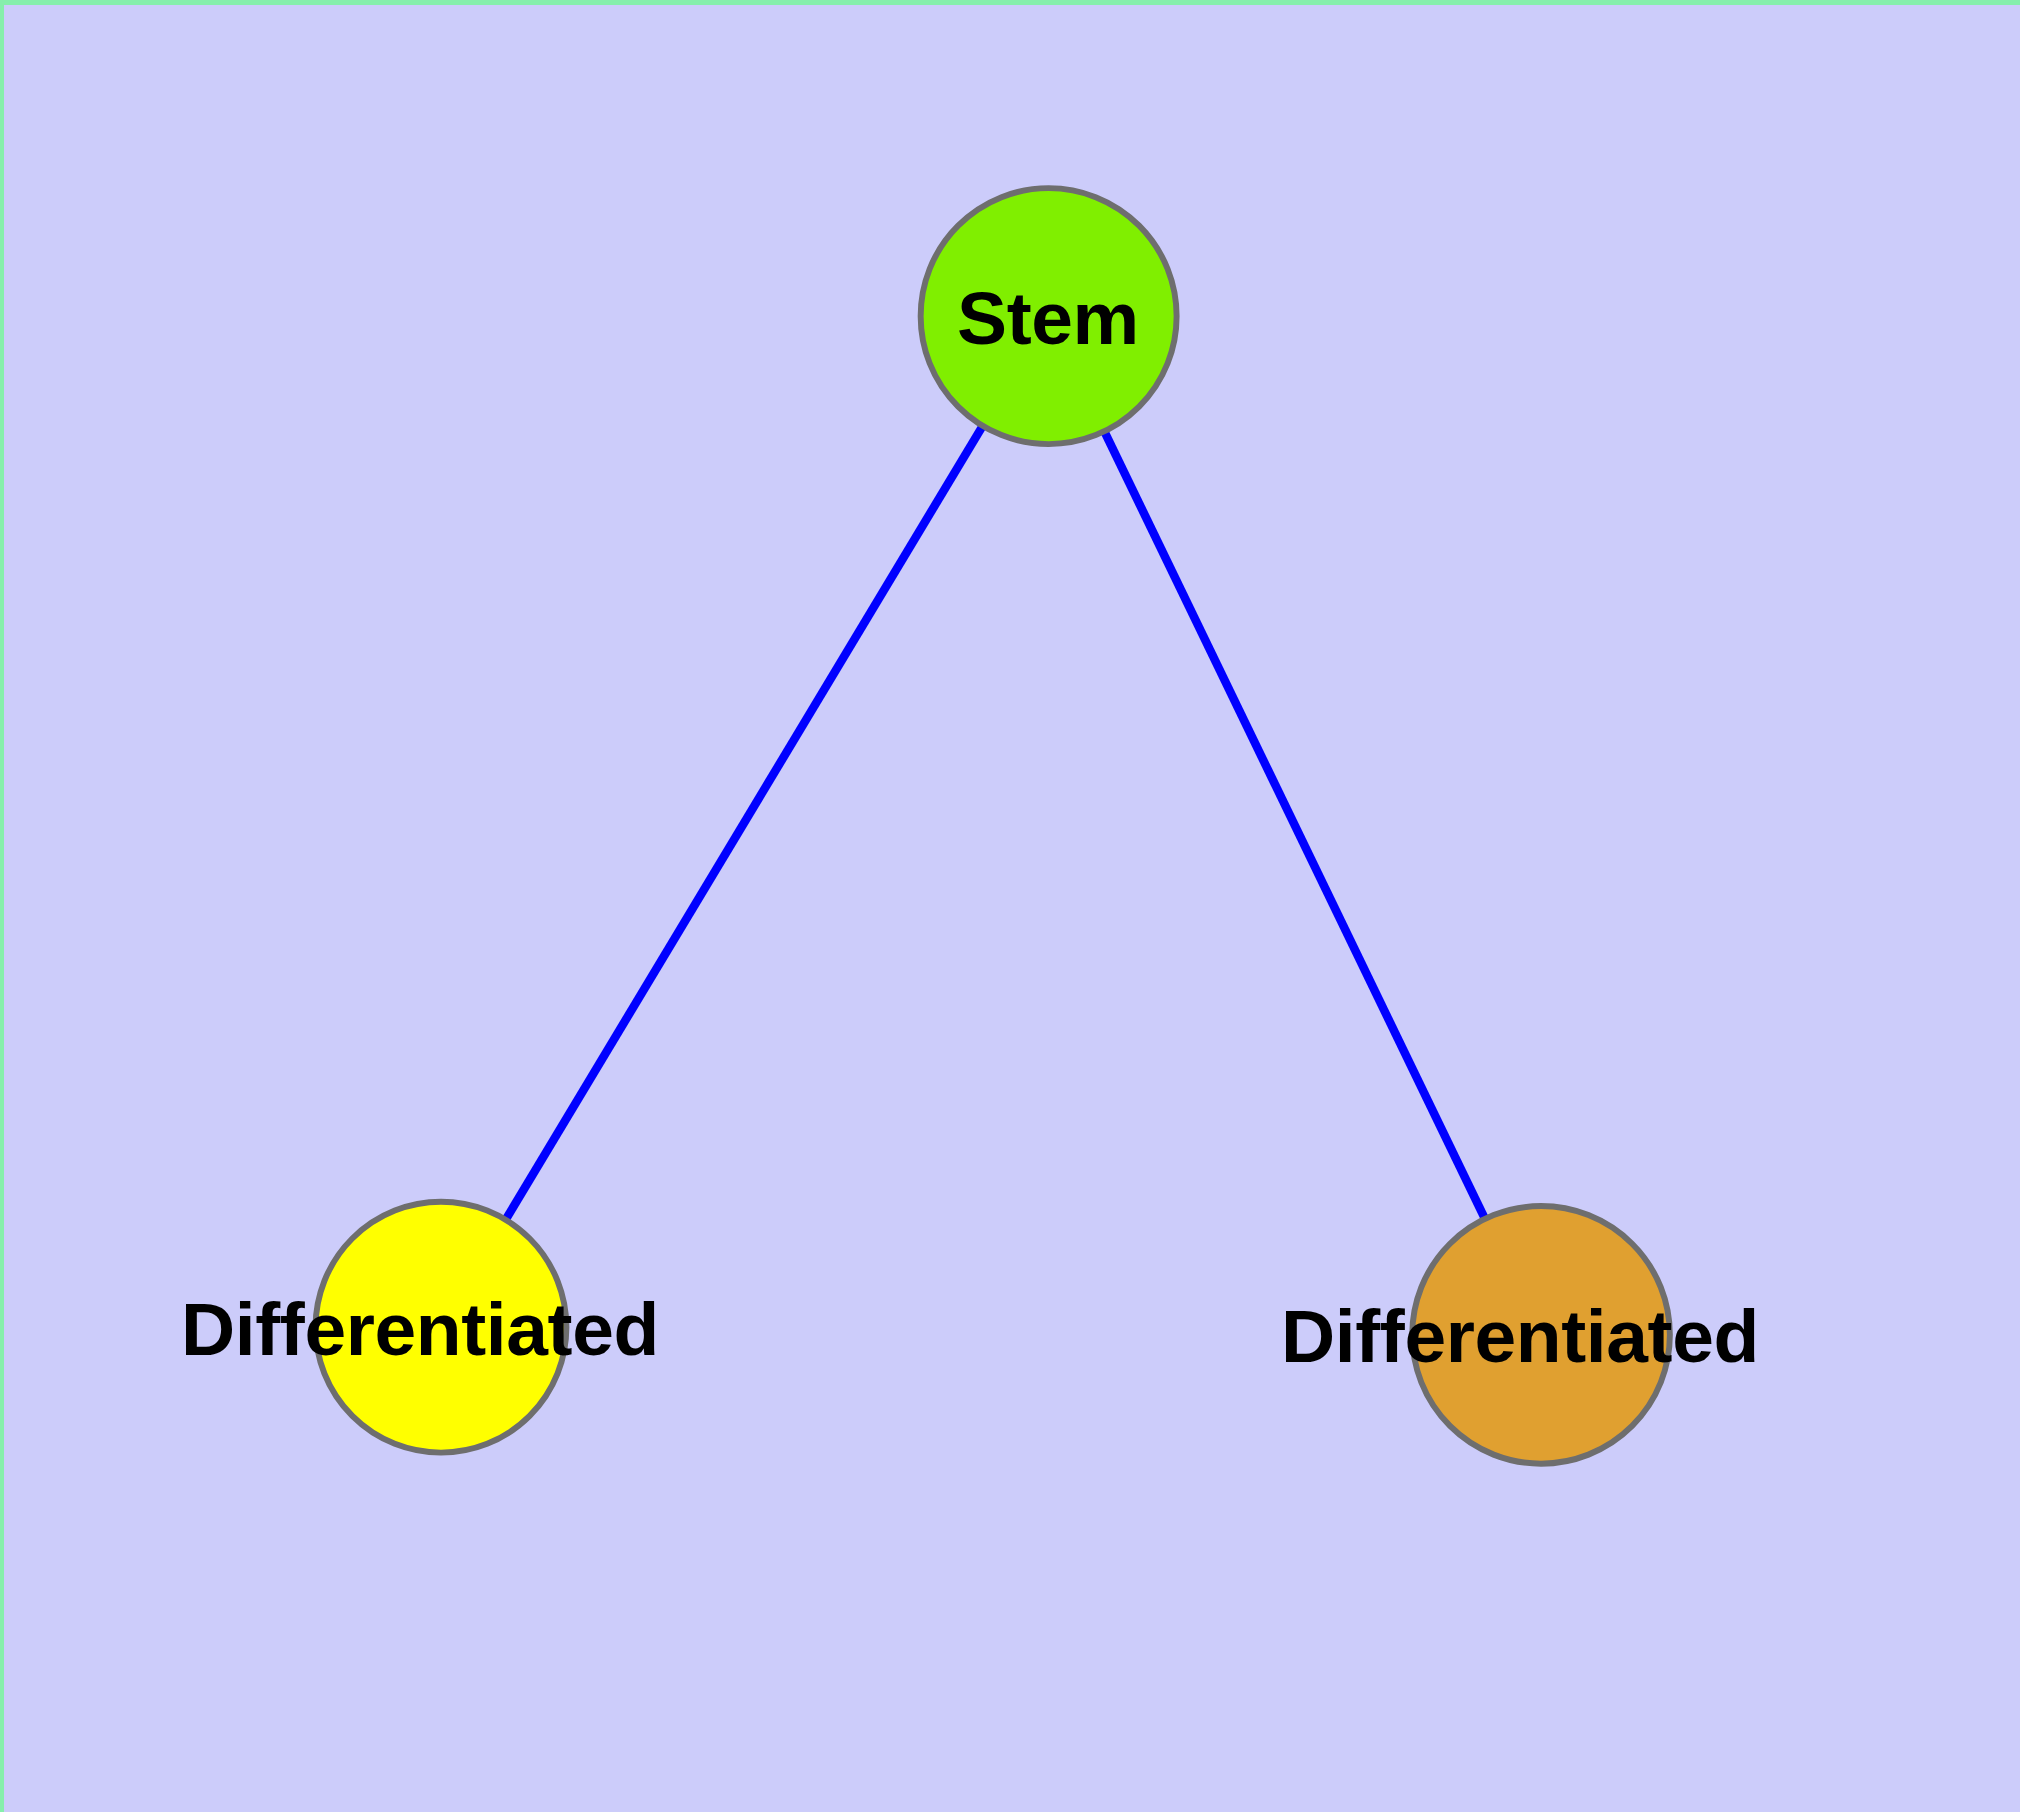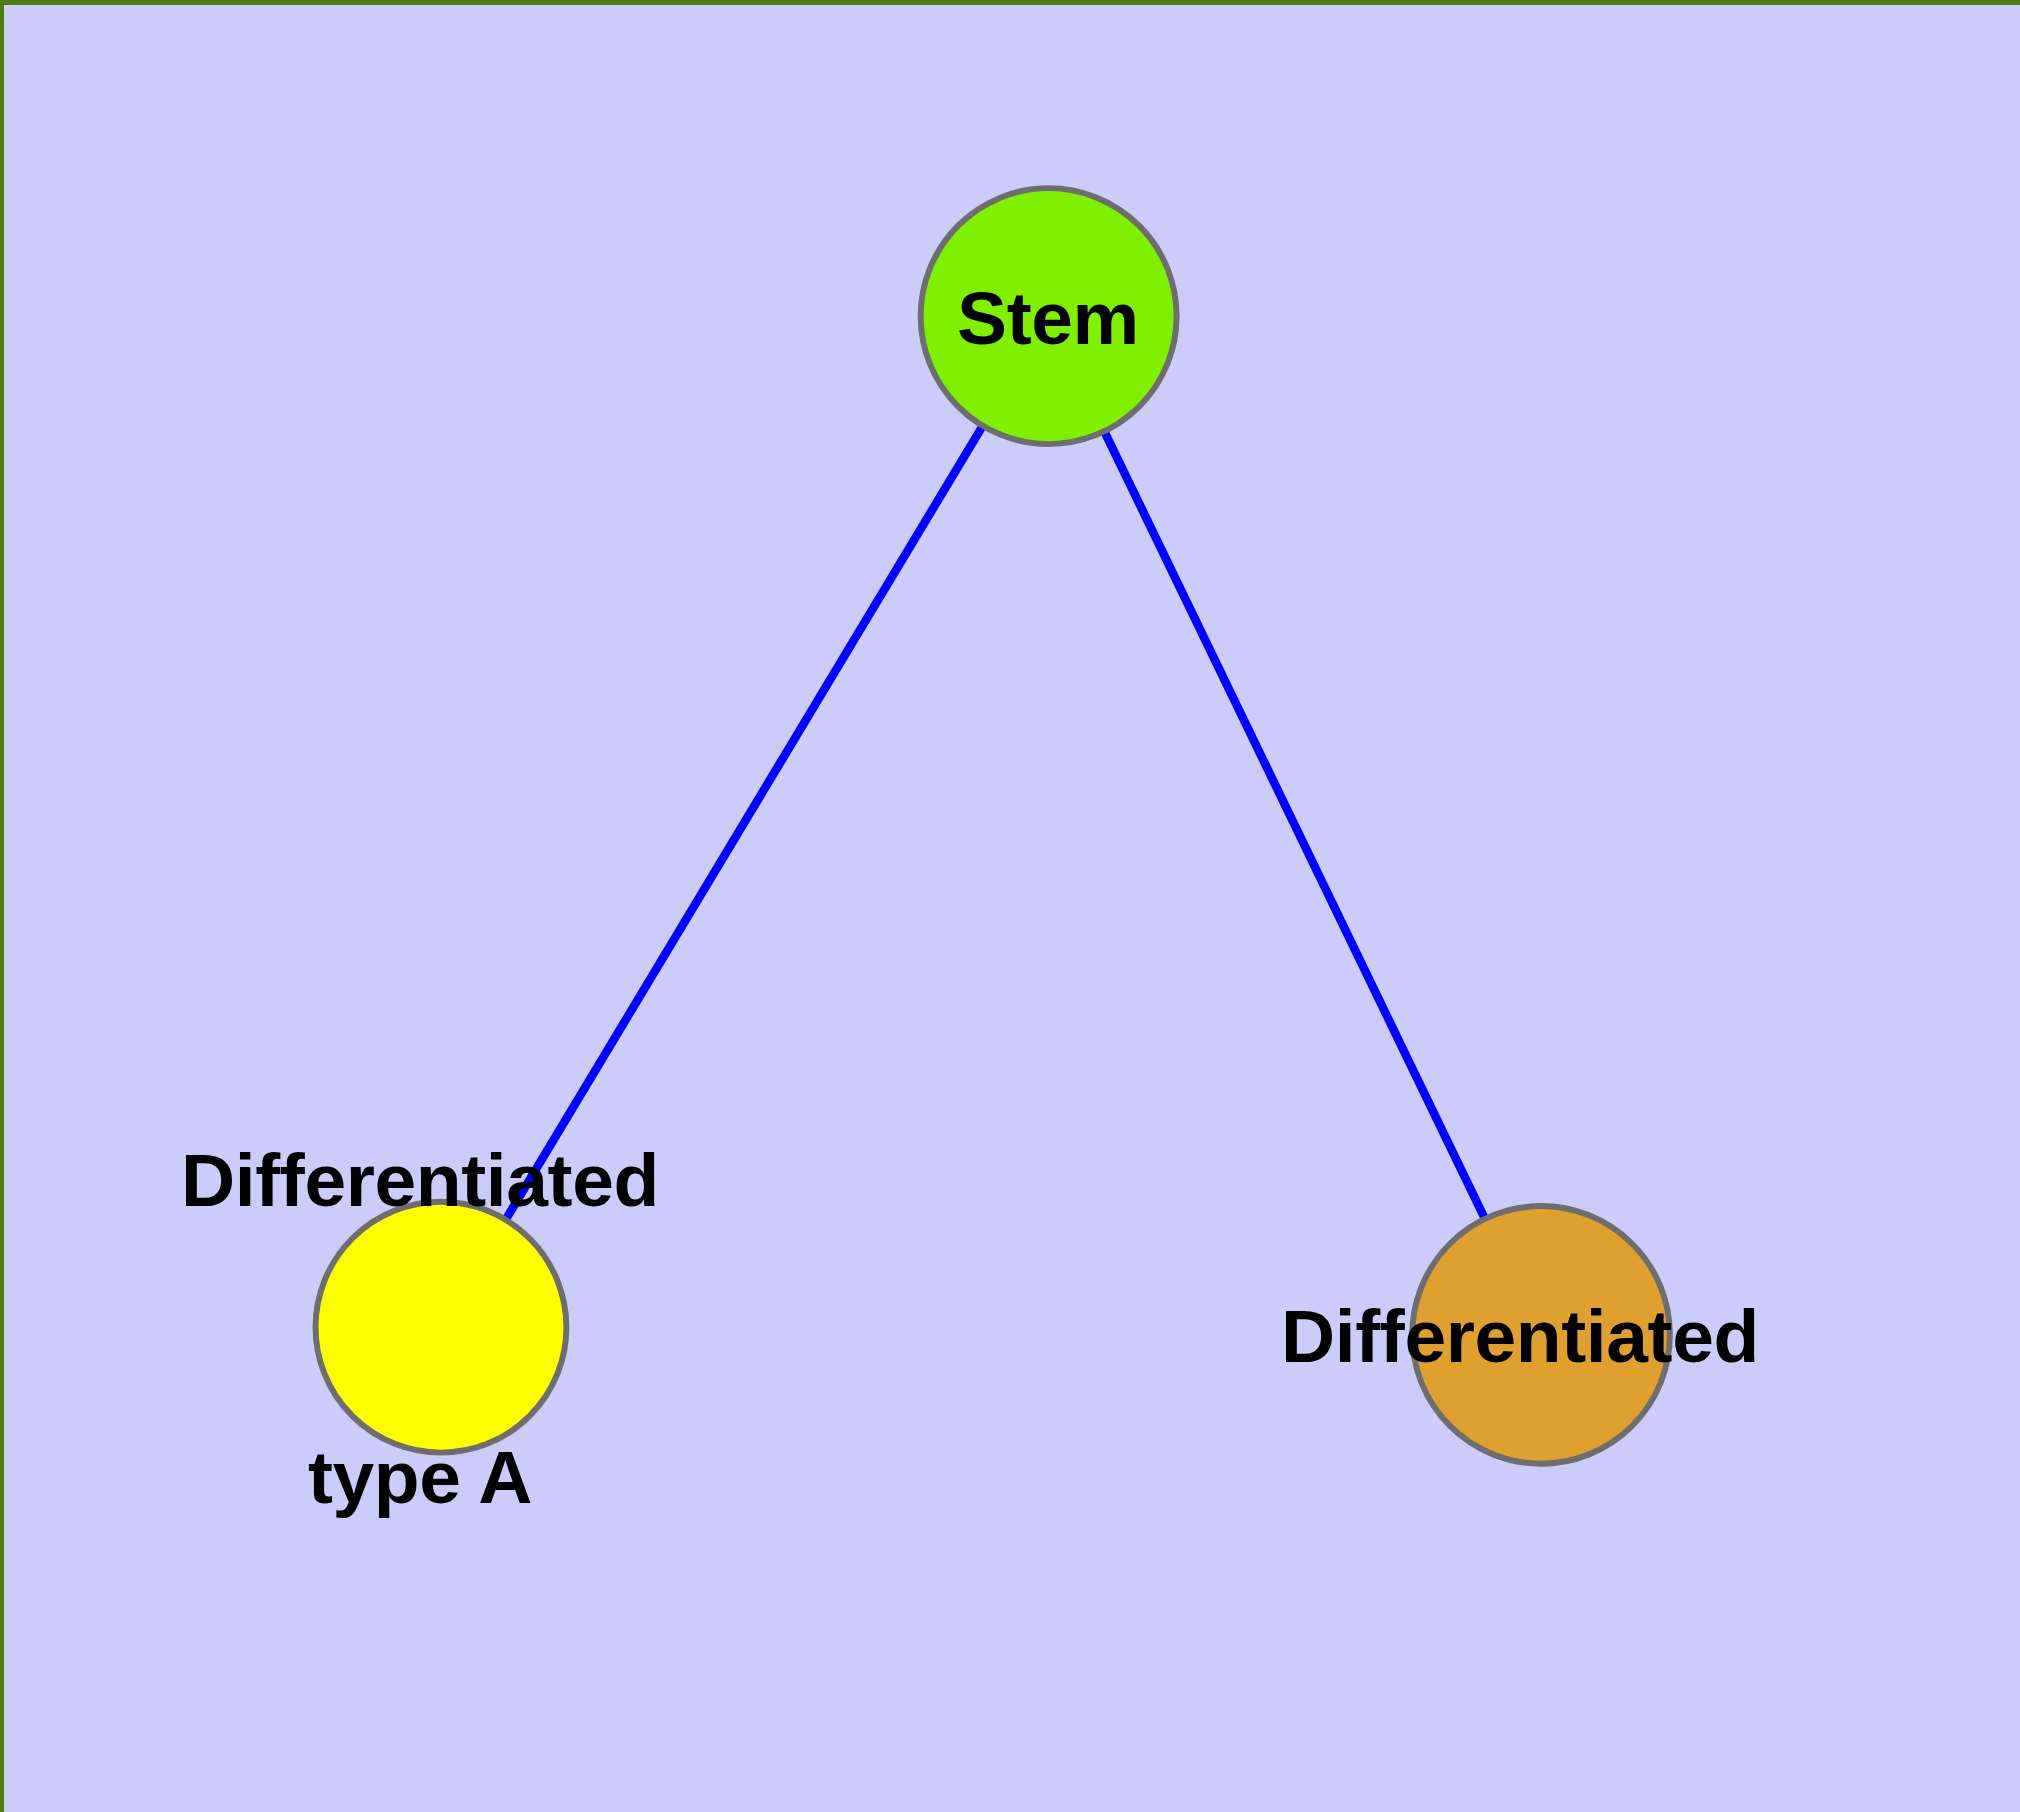--- a/index.html
+++ b/index.html
@@ -41,21 +41,21 @@
     white-space: pre;
     letter-spacing: -0.4px;
     transform: translate(-50%, -50%);
     pointer-events: none;
     font-family: "Liberation Sans", sans-serif;
   }
 </style>
 </head>
 <body>
 
-<div id="canvas" style="background: #4d7c0f;">
+<div id="canvas" style="background: #86efac;">
 
   <div id="plot-area" style="background: rgb(204, 204, 250);"></div>
 
   <svg id="graph-svg" viewBox="0 0 2384 2138">
 
     <g>
       <line x1="1237" y1="373" x2="520" y2="1566" stroke="#0000ff" stroke-width="10" stroke-linecap="butt"></line>
       <line x1="1237" y1="373" x2="1818" y2="1575" stroke="#0000ff" stroke-width="10" stroke-linecap="butt"></line>
     </g>
 
@@ -63,21 +63,20 @@
       <circle cx="520" cy="1566" r="148" fill="#ffff00" stroke="#6e6e6e" stroke-width="7"></circle>
       <circle cx="1818" cy="1575" r="152" fill="#e0a030" stroke="#6e6e6e" stroke-width="7"></circle>
       <circle cx="1237" cy="373" r="151" fill="#80ef00" stroke="#6e6e6e" stroke-width="7"></circle>
     </g>
   </svg>
 
   <div class="node-label" style="left:1048px; top:318px;">Stem</div>
 
   <div class="node-label" style="left:420px; top:1329px;">
     <div>Differentiated</div>
-    <div>type A</div>
   </div>
 
   <div class="node-label" style="left:1520px; top:1336px;">
     <div>Differentiated</div>
   </div>
 
 </div>
 
 
 </body></html>

